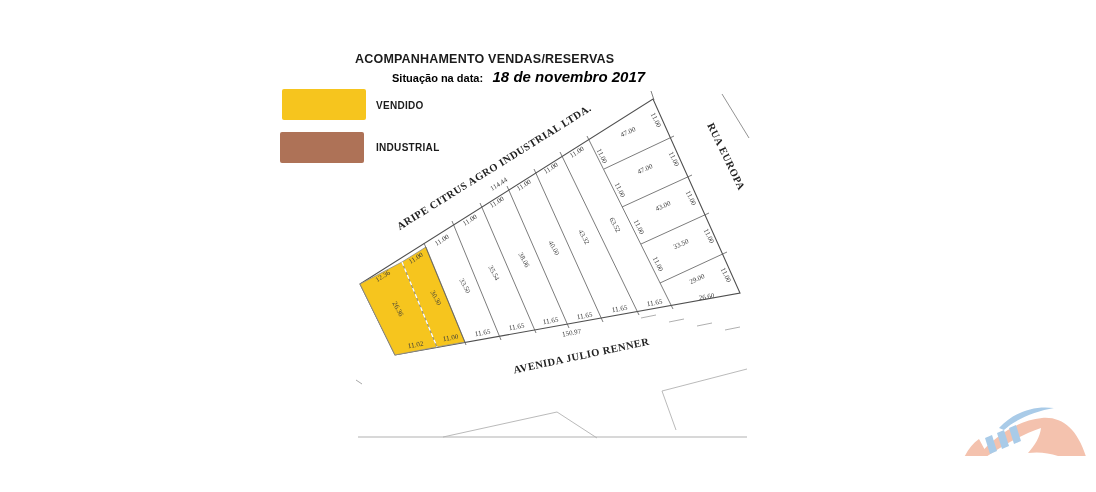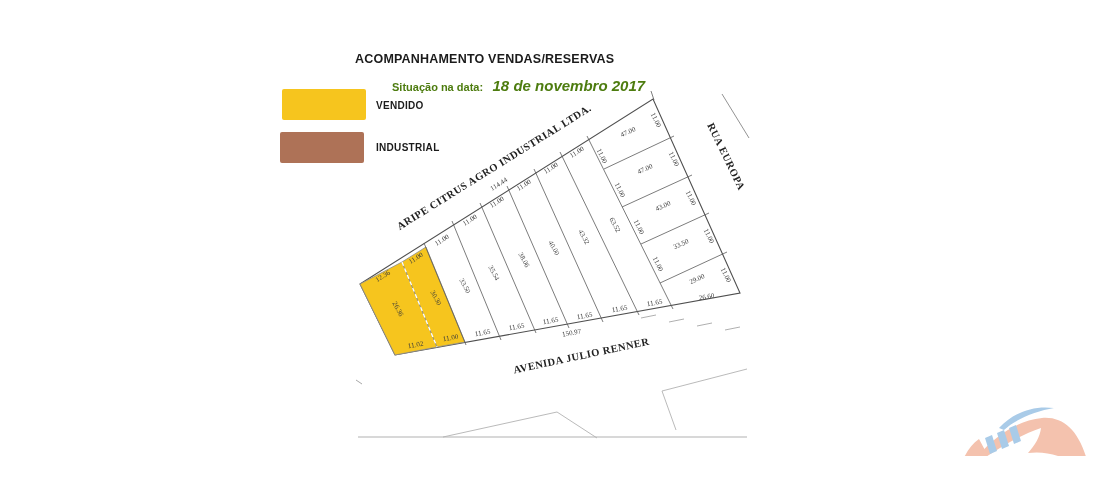--- a/index.html
+++ b/index.html
@@ -1,20 +1,20 @@
 <!DOCTYPE html>
 <html><head>
 <meta charset="utf-8">
 <style>
   html,body{margin:0;padding:0;background:#ffffff;}
   .canvas{position:relative;width:1096px;height:456px;background:#ffffff;overflow:hidden;
           font-family:"Liberation Sans",sans-serif;}
   .title{position:absolute;left:355px;top:52px;font-size:12.5px;font-weight:bold;
          letter-spacing:.2px;color:#1b1b1b;white-space:nowrap;}
-  .subtitle{position:absolute;left:392px;top:77px;white-space:nowrap;color:#4d7c0f;}
+  .subtitle{position:absolute;left:392px;top:68px;white-space:nowrap;color:#000000;}
   .subtitle .lab{font-size:11px;font-weight:bold;}
   .subtitle .date{font-size:15px;font-weight:bold;font-style:italic;margin-left:5px;}
   .swatch{position:absolute;width:84px;height:31px;border-radius:2px;}
   .sw0{left:282px;top:89px;}
   .sw1{left:280px;top:132px;}
   .legend-label{position:absolute;left:376px;font-size:10px;font-weight:bold;
                 letter-spacing:.3px;color:#1b1b1b;white-space:nowrap;}
   .ll0{top:100px;} .ll1{top:142px;}
   #map-svg{position:absolute;left:0;top:0;width:1096px;height:492px;}
 </style>

